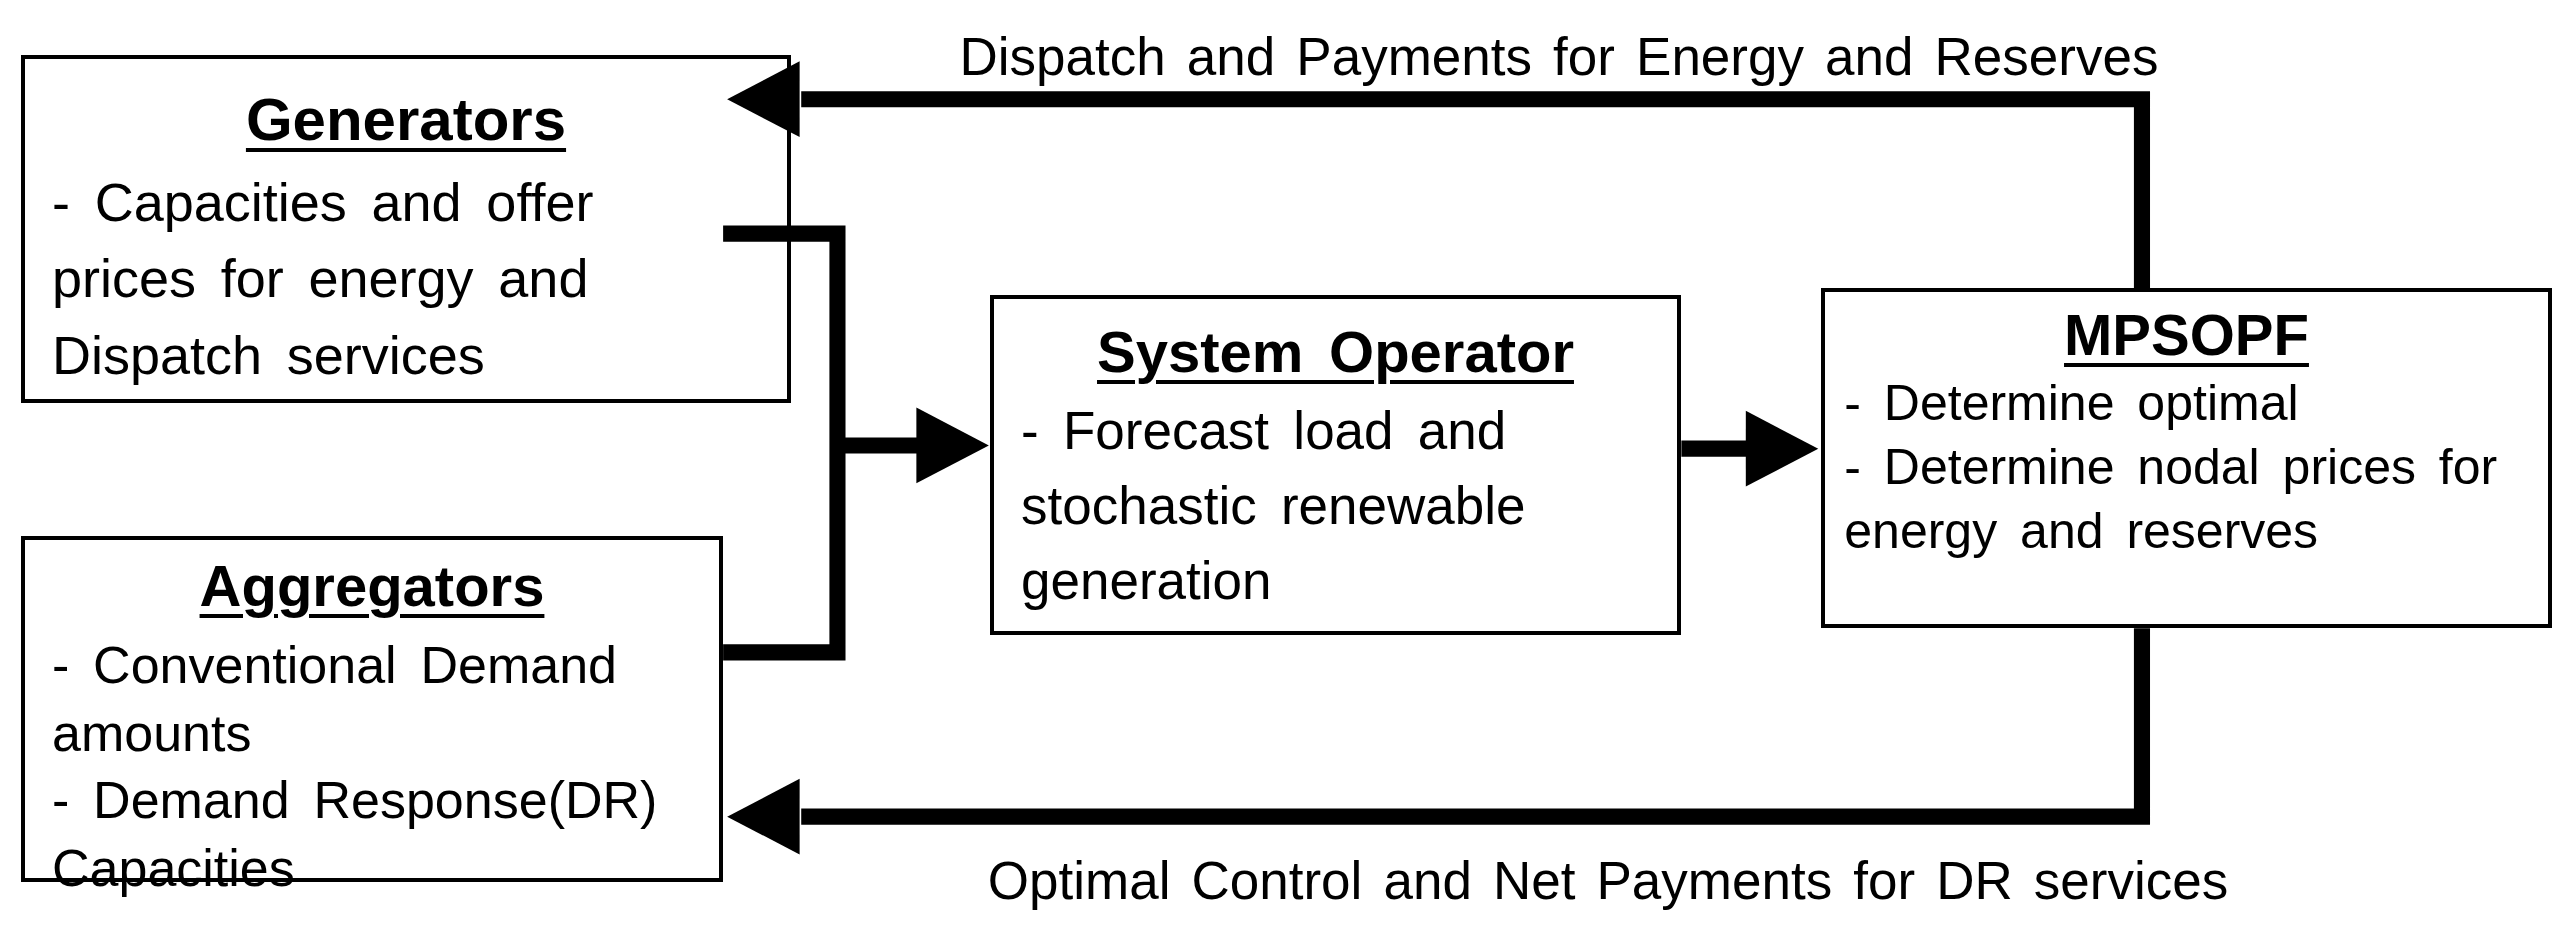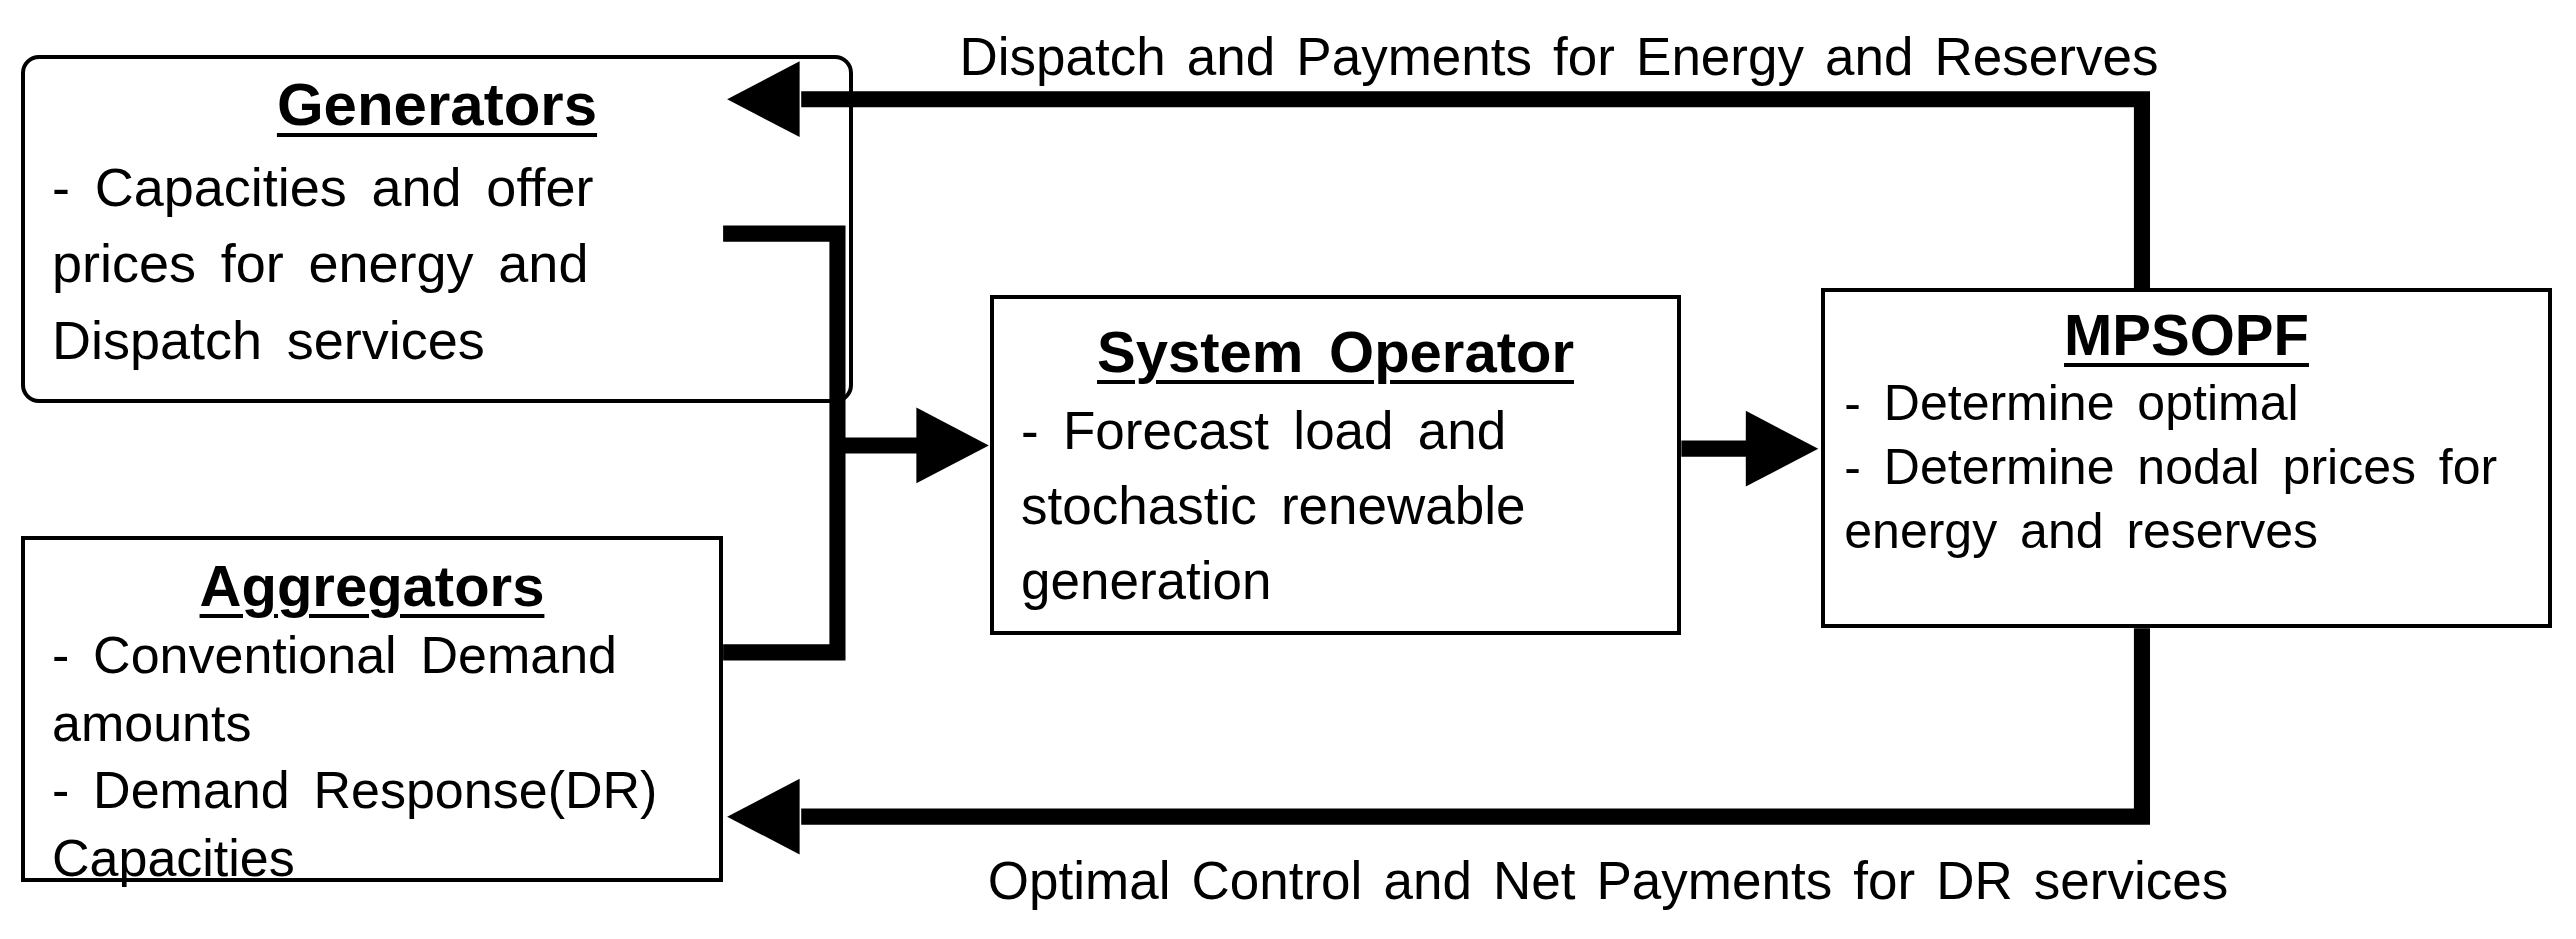--- a/index.html
+++ b/index.html
@@ -22,25 +22,25 @@
   }
   .dbox .title {
     font-weight: bold;
     text-align: center;
     text-decoration: underline;
     text-decoration-thickness: 4px;
     text-underline-offset: 8px;
   }
   .tline { white-space: nowrap; }
 
-  #generators { left: 21px;   top: 55px;  width: 832px; height: 348px; padding: 7px 27px; font-size: 54px; line-height: 1.42; border-radius: 18px; }
+  #generators { left: 21px;   top: 55px;  width: 770px; height: 348px; padding: 22px 27px; font-size: 54px; line-height: 1.42; }
   #generators .title { font-size: 60px; line-height: 1.3; margin-bottom: 4.8px; }
 
   #aggregators { left: 21px;  top: 536px; width: 702px; height: 346px; padding: 9.7px 27px; font-size: 52px; line-height: 1.3; }
-  #aggregators .title { font-size: 58px; line-height: 1.25; margin-bottom: 0; text-align: center; }
+  #aggregators .title { font-size: 58px; line-height: 1.25; margin-bottom: 10px; text-align: center; }
 
   #system-operator { left: 990px; top: 295px; width: 691px; height: 340px; padding: 14.5px 27px; font-size: 53px; line-height: 1.42; }
   #system-operator .title { font-size: 58px; line-height: 1.3; margin-bottom: 4px; }
 
   #mpsopf { left: 1821px; top: 288px; width: 731px; height: 340px; padding: 8px 19.3px; font-size: 50px; line-height: 1.28; }
   #mpsopf .title { font-size: 58px; line-height: 1.2; margin-bottom: 1.6px; text-align: center; }
 
   .flow-label {
     position: absolute;
     white-space: nowrap;

